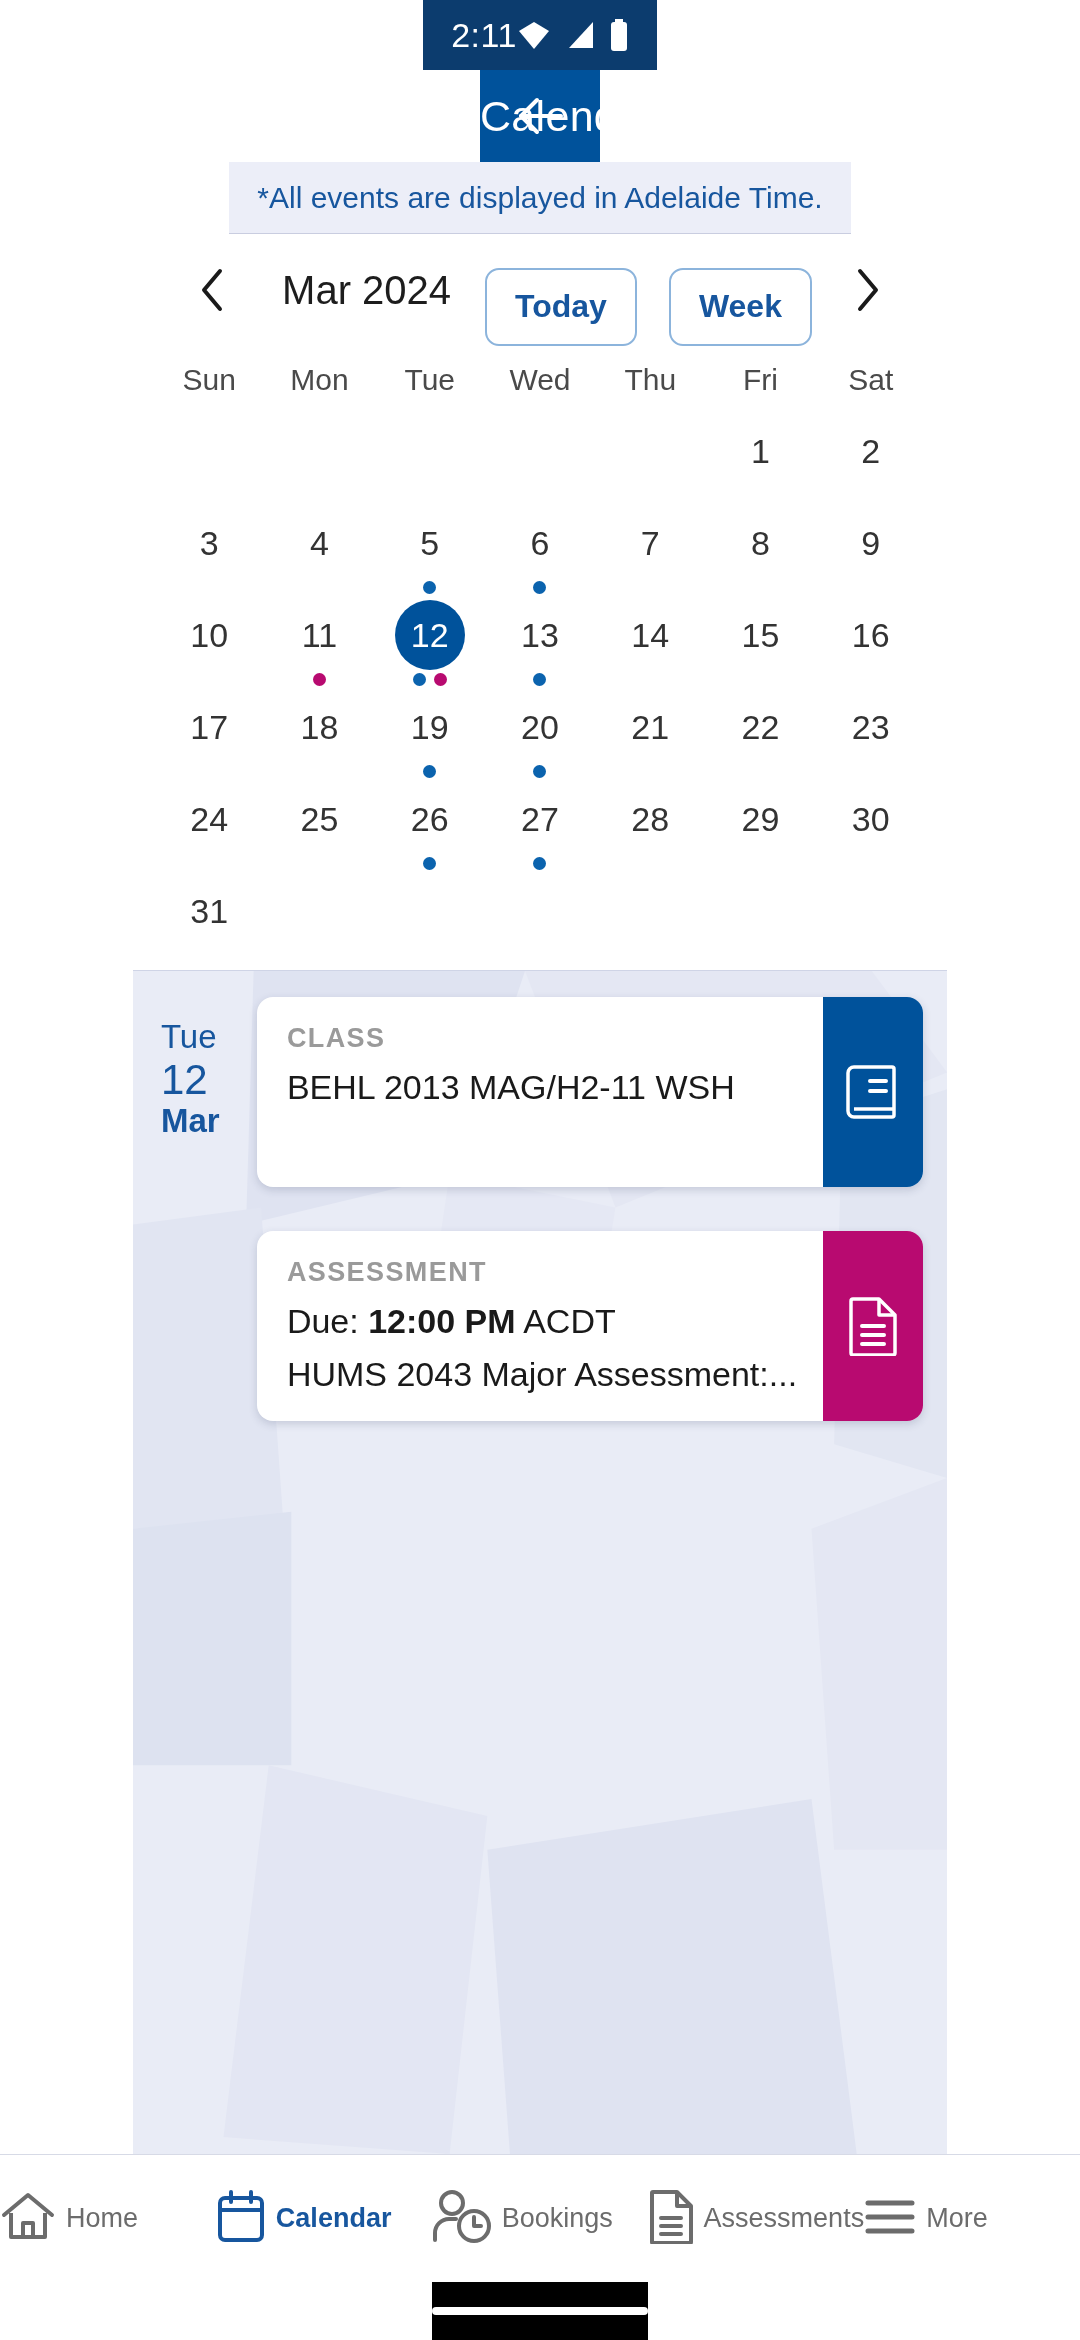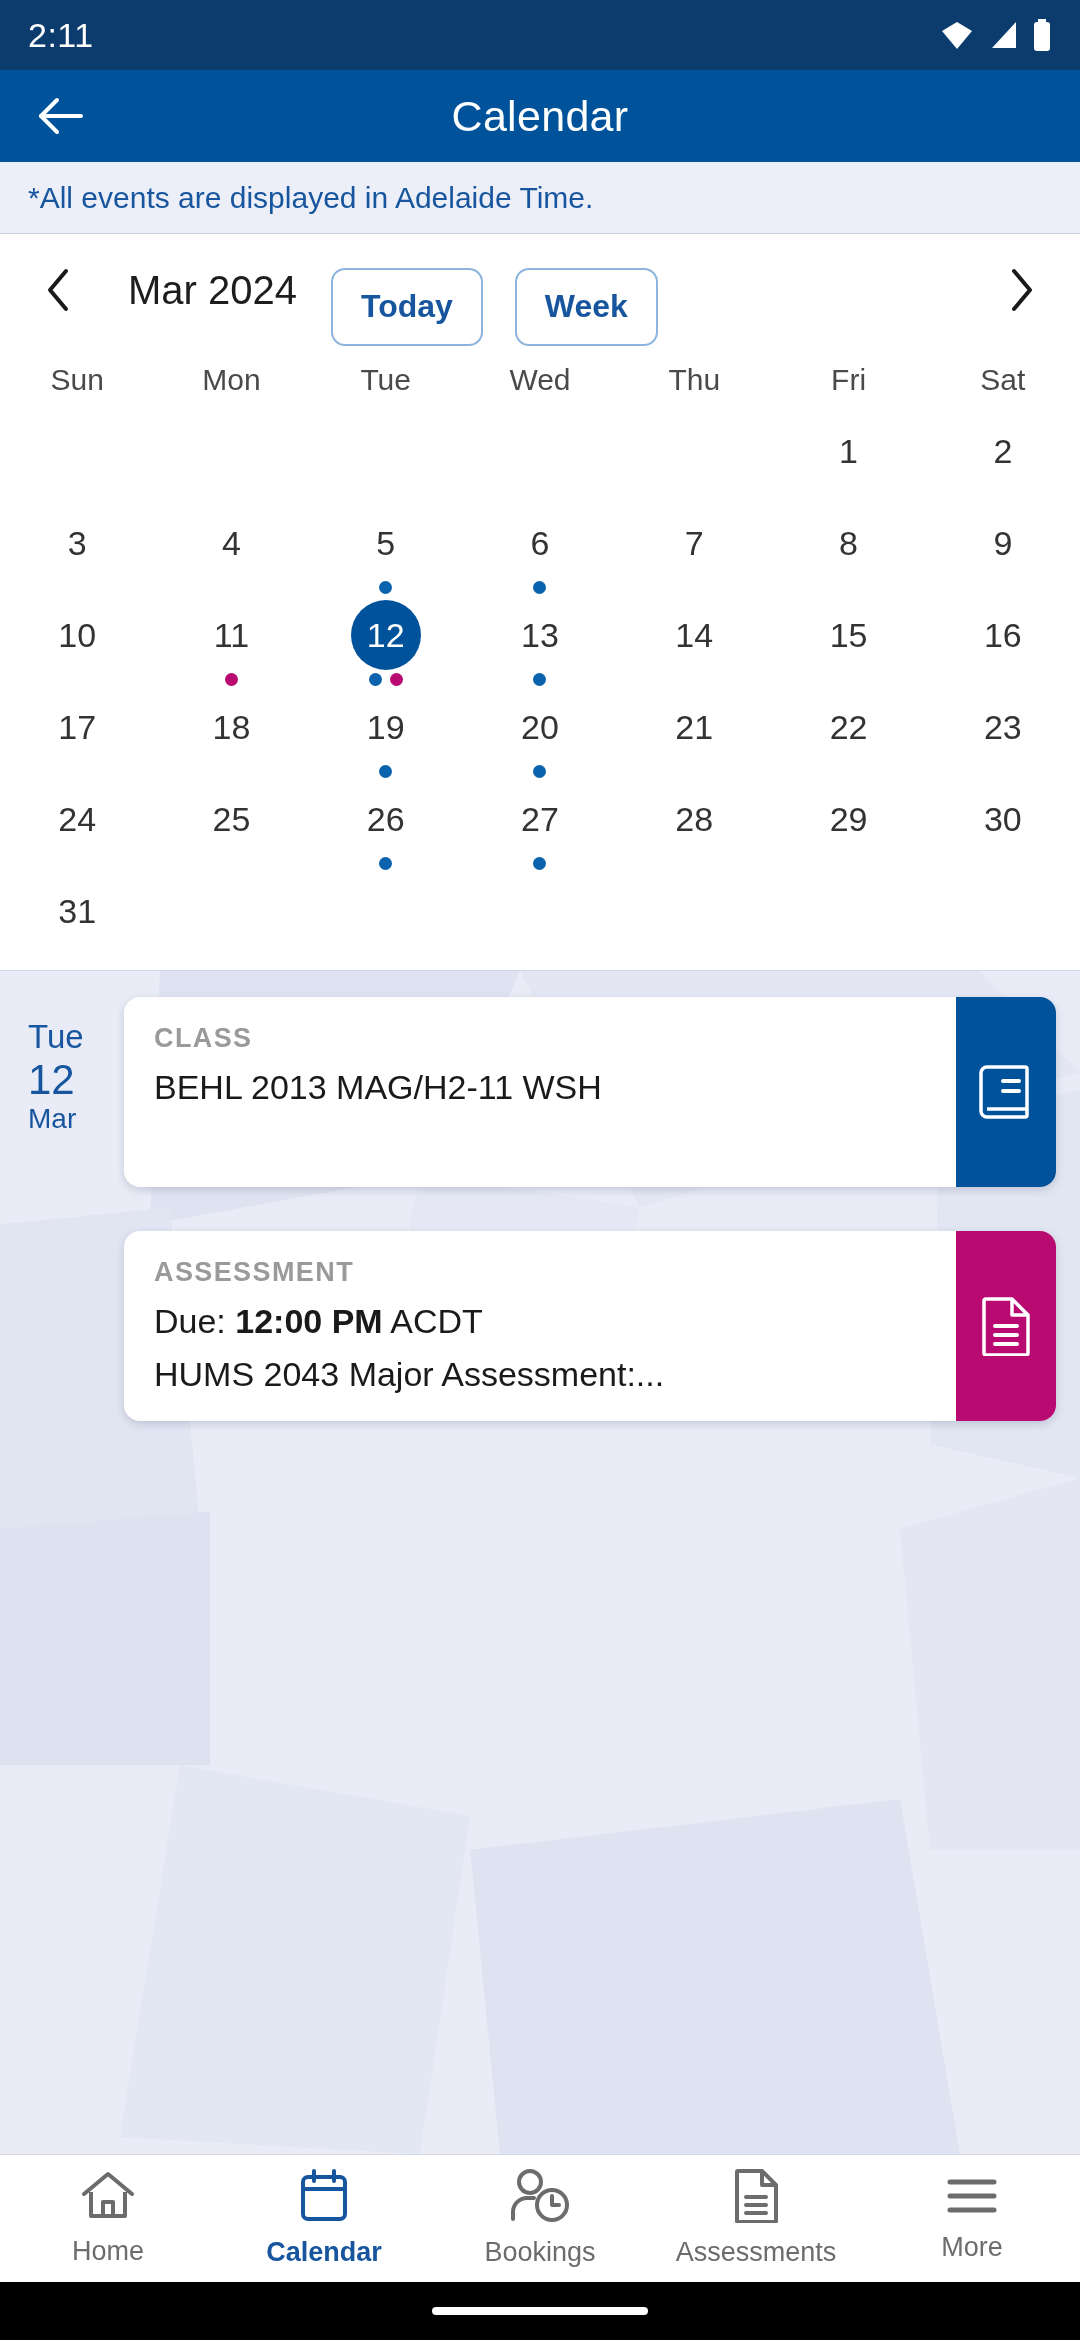--- a/index.html
+++ b/index.html
@@ -2,21 +2,21 @@
 <html><head>
 <meta charset="utf-8">
 <style>
   * { margin:0; padding:0; box-sizing:border-box; }
   html, body {
     width:1080px; height:2340px;
     font-family:"Liberation Sans", sans-serif;
     background:#ffffff;
     overflow:hidden;
   }
-  .screen { width:1080px; height:2340px; position:relative; display:flex; flex-direction:column; }
+  .screen { width:1080px; height:2340px; position:relative; display:flex; flex-direction:column;align-items:center; }
 
   
   .statusbar {
     height:70px; background:#0c3c6e; color:#ffffff;
     display:flex; align-items:center; justify-content:space-between;
     padding:0 28px; flex:0 0 auto;
   }
   .status-time { font-size:34px; letter-spacing:0.5px; }
   .status-icons { display:flex; align-items:center; gap:14px; }
   .ic-wifi { width:34px; height:30px; position:relative; }
@@ -88,41 +88,41 @@
     border-top:1px solid #cfd4e6;
   }
   .bg-art { position:absolute; inset:0; width:100%; height:100%; }
   .events-inner { position:relative; display:flex; padding:26px 24px 0 0; }
   .date-col {
     width:124px; flex:0 0 auto; padding-left:28px; padding-top:22px;
     color:#17569e; line-height:1.12; text-align:left;
   }
   .dc-dow { font-size:33px; }
   .dc-day { font-size:42px; }
-  .dc-mon { font-size:28px; }
+  .dc-mon { font-size:33px;font-weight:bold; }
 
   .cards { flex:1 1 auto; display:flex; flex-direction:column; gap:44px; }
   .card {
     display:flex; background:#ffffff; border-radius:16px;
     box-shadow:0 3px 8px rgba(40,50,90,0.18); overflow:hidden; min-height:190px;
   }
   .card-body { flex:1 1 auto; padding:26px 26px 26px 30px; }
   .card-kind { font-size:27px; color:#9a9a9a; letter-spacing:1.4px; font-weight:700; }
   .card-time { font-size:34px; color:#1a1a1a; margin-top:14px; }
   .card-time b { font-weight:700; }
   .card-sub { font-size:34px; color:#1a1a1a; margin-top:14px; }
   .card-icon { width:100px; flex:0 0 auto; display:flex; align-items:center; justify-content:center; }
 
   
   .bottomnav {
     height:128px; background:#ffffff; border-top:1px solid #d7dae6;
     display:grid; grid-template-columns:repeat(5,1fr); align-items:center;
     flex:0 0 auto;
   }
-  .navitem { display:flex; flex-direction:column; align-items:center; gap:10px; }
+  .navitem { display:flex; flex-direction:row; align-items:center; gap:10px; }
   .navlabel { font-size:27px; color:#6c6c6c; }
   .navitem.active .navlabel { color:#17569e; font-weight:700; }
 
   
   .gesture { height:58px; background:#000000; display:flex; align-items:center; justify-content:center; flex:0 0 auto; }
   .gesture-pill { width:216px; height:8px; border-radius:4px; background:#ffffff; }
 </style>
 </head>
 <body>
 

